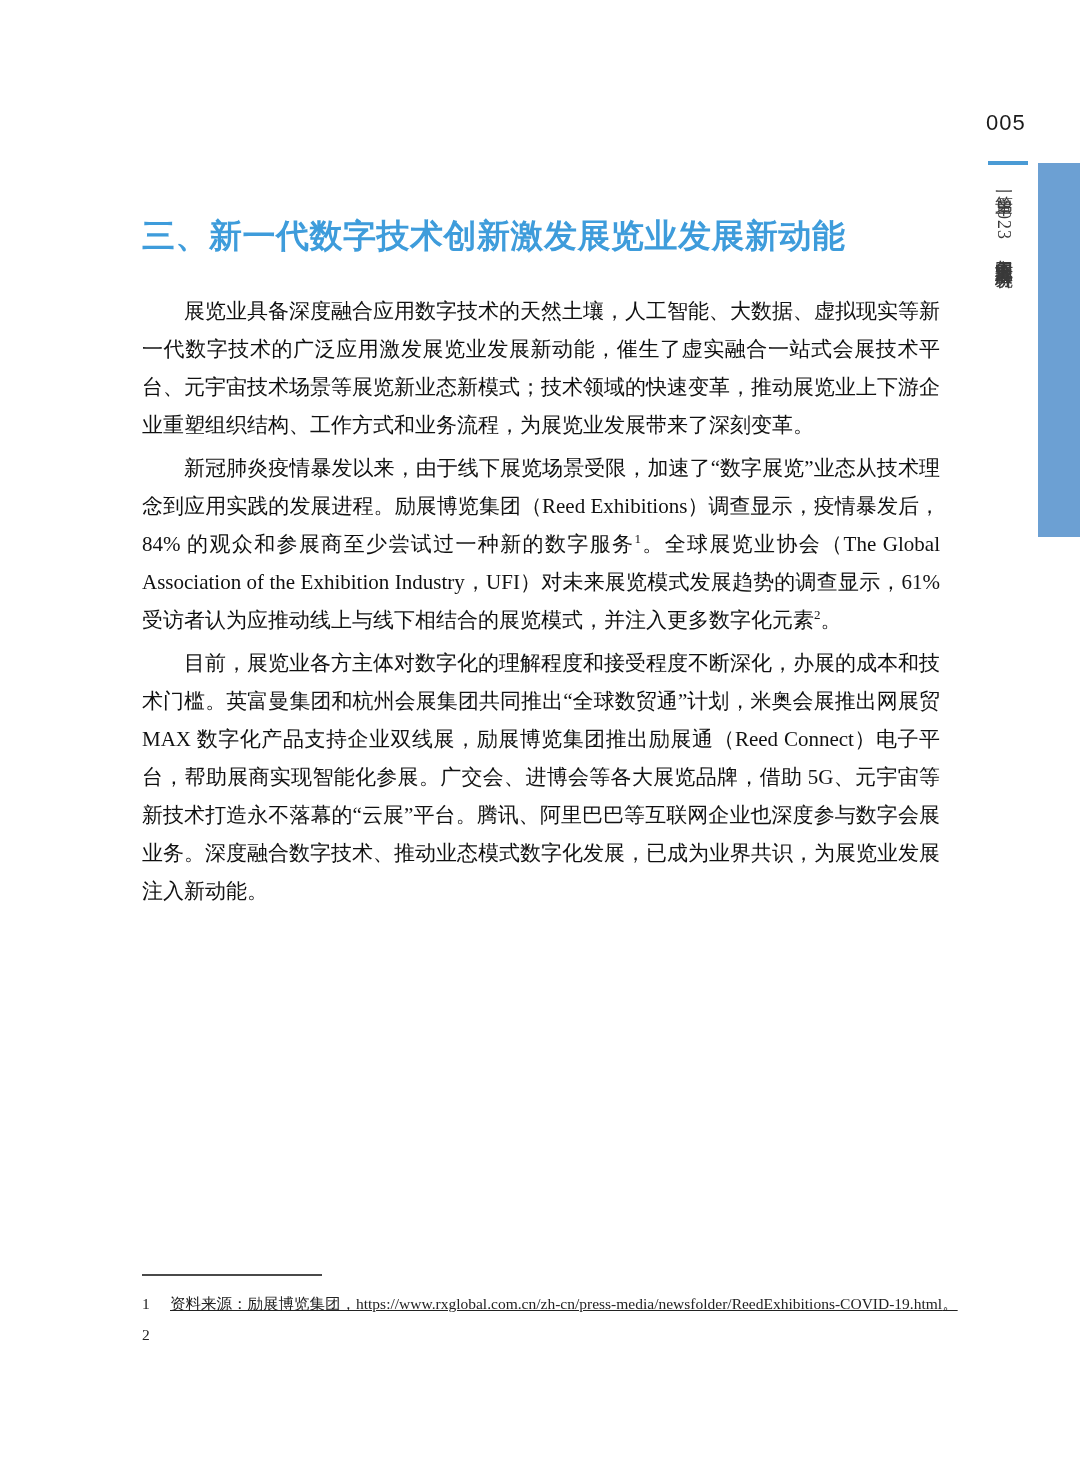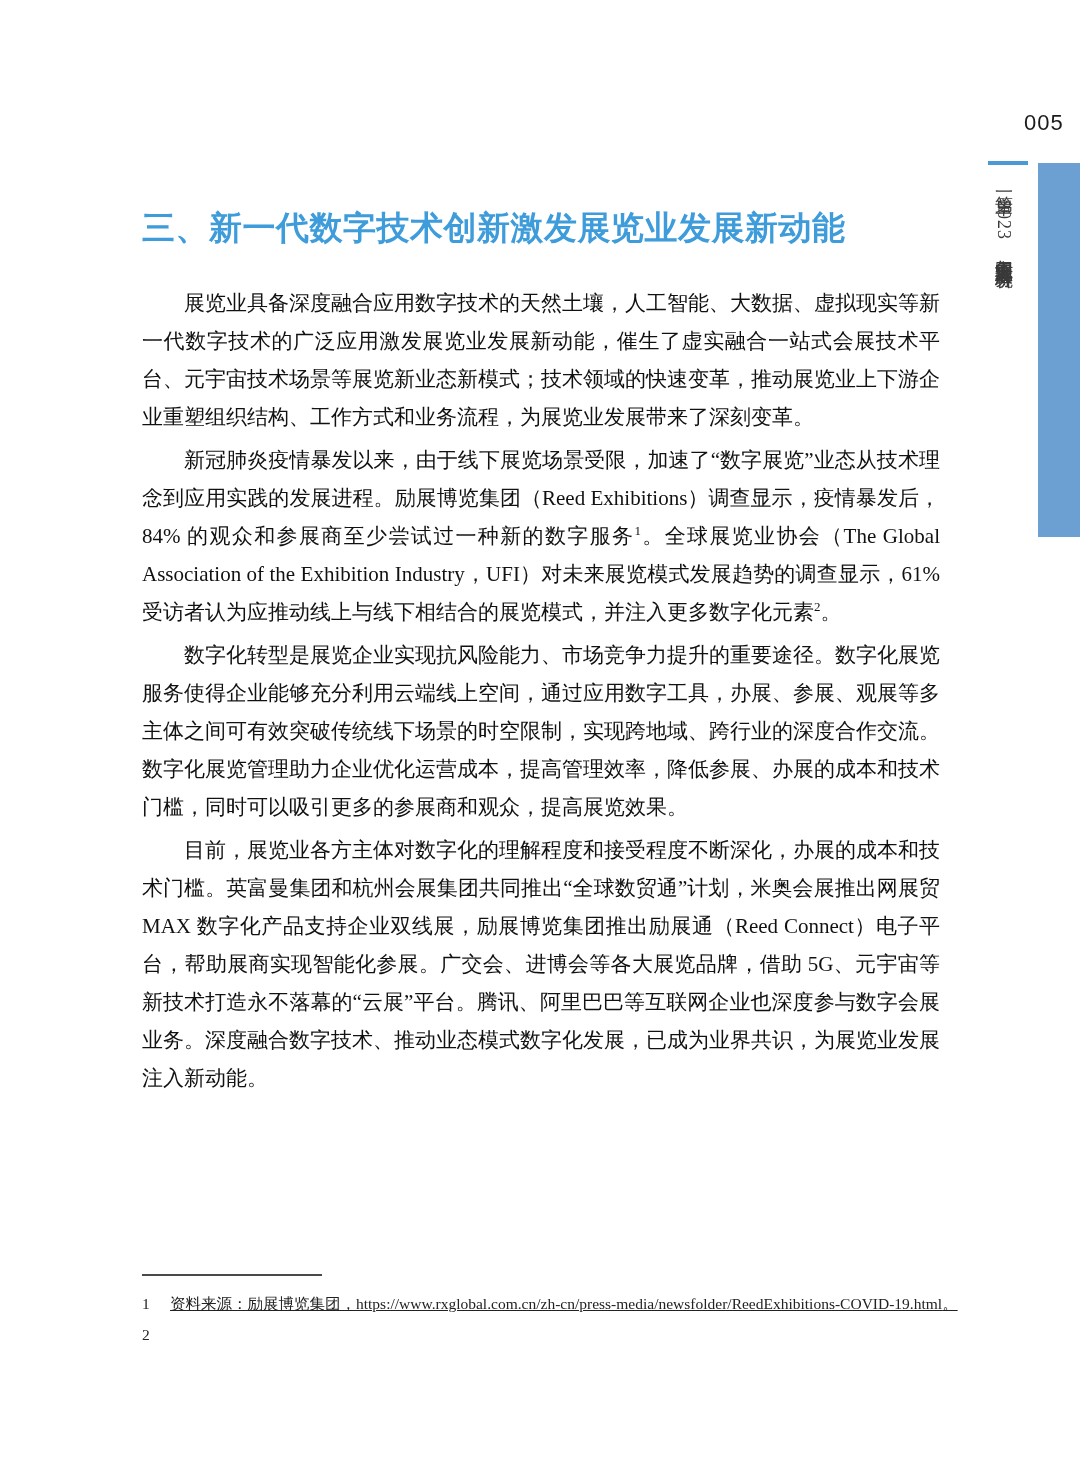--- a/index.html
+++ b/index.html
@@ -10,21 +10,21 @@
     margin: 0 auto;
     background: #ffffff;
     overflow: hidden;
     font-family: "Liberation Serif", "DejaVu Serif", serif;
     color: #111111;
   }
 
   
   .page-number {
     position: absolute;
-    left: 1024px;
+    left: 986px;
     top: 110px;
     font-family: "Liberation Sans", "DejaVu Sans", sans-serif;
     font-size: 22px;
     letter-spacing: 1px;
     color: #1b1b1b;
   }
   .accent-dash {
     position: absolute;
     left: 988px;
     top: 161px;
@@ -51,21 +51,21 @@
     font-size: 18px;
     letter-spacing: 1px;
     color: #3a3a3a;
   }
   .chapter-vertical .chapter-title { margin-top: 10px; }
 
   
   .content {
     position: absolute;
     left: 142px;
-    top: 208px;
+    top: 216px;
     width: 798px;
   }
   .section-heading {
     margin: 0 0 36px 0;
     font-family: "Liberation Sans", "DejaVu Sans", sans-serif;
     font-size: 33px;
     font-weight: bold;
     letter-spacing: 0.5px;
     color: #3e9cdb;
     line-height: 40px;
@@ -126,23 +126,20 @@
 
     <p class="body-p">
       <span>展览业具备深度融合应用数字技术的天然土壤，人工智能、大数据、虚拟现实等新一代数字技术的广泛应用激发展览业发展新动能，催生了虚实融合一站式会展技术平台、元宇宙技术场景等展览新业态新模式；技术领域的快速变革，推动展览业上下游企业重塑组织结构、工作方式和业务流程，为展览业发展带来了深刻变革。</span>
     </p>
 
     <p class="body-p">
       <span>新冠肺炎疫情暴发以来，由于线下展览场景受限，加速了“数字展览”业态从技术理念到应用实践的发展进程。励展博览集团（Reed Exhibitions）调查显示，疫情暴发后，84% 的观众和参展商至少尝试过一种新的数字服务</span><sup class="fn-ref">1</sup><span>。全球展览业协会（The Global Association of the Exhibition Industry，UFI）对未来展览模式发展趋势的调查显示，61% 受访者认为应推动线上与线下相结合的展览模式，并注入更多数字化元素</span><sup class="fn-ref">2</sup><span>。</span>
     </p>
 
 
-    <p class="body-p">
-      <span>数字化转型是展览企业实现抗风险能力、市场竞争力提升的重要途径。数字化展览服务使得企业能够充分利用云端线上空间，通过应用数字工具，办展、参展、观展等多主体之间可有效突破传统线下场景的时空限制，实现跨地域、跨行业的深度合作交流。数字化展览管理助力企业优化运营成本，提高管理效率，降低参展、办展的成本和技术门槛，同时可以吸引更多的参展商和观众，提高展览效果。</span>
-    </p>
 
     <p class="body-p">
       <span>目前，展览业各方主体对数字化的理解程度和接受程度不断深化，办展的成本和技术门槛。英富曼集团和杭州会展集团共同推出“全球数贸通”计划，米奥会展推出网展贸 MAX 数字化产品支持企业双线展，励展博览集团推出励展通（Reed Connect）电子平台，帮助展商实现智能化参展。广交会、进博会等各大展览品牌，借助 5G、元宇宙等新技术打造永不落幕的“云展”平台。腾讯、阿里巴巴等互联网企业也深度参与数字会展业务。深度融合数字技术、推动业态模式数字化发展，已成为业界共识，为展览业发展注入新动能。</span>
     </p>
   </div>
 
   <div class="footnotes">
     <div class="footnote-rule"></div>
 
     <div class="footnote-item">

